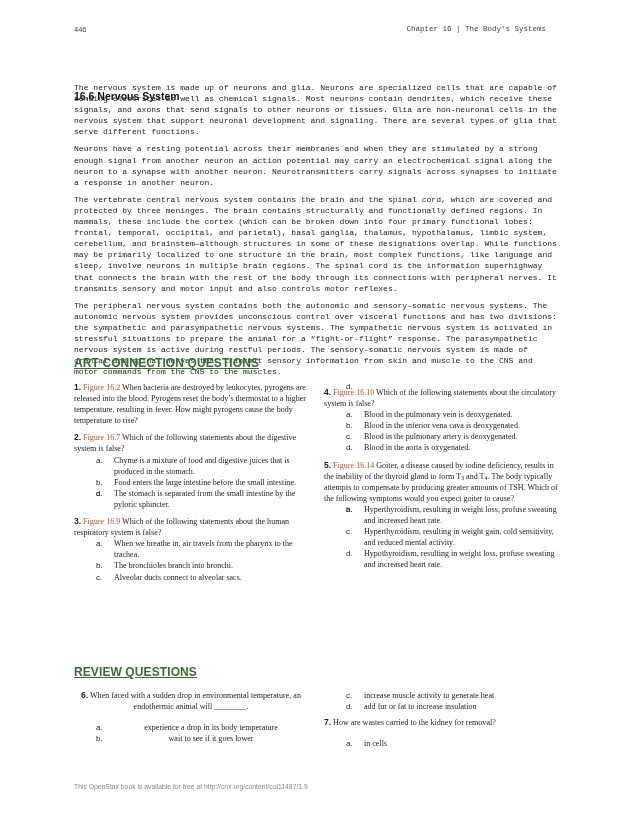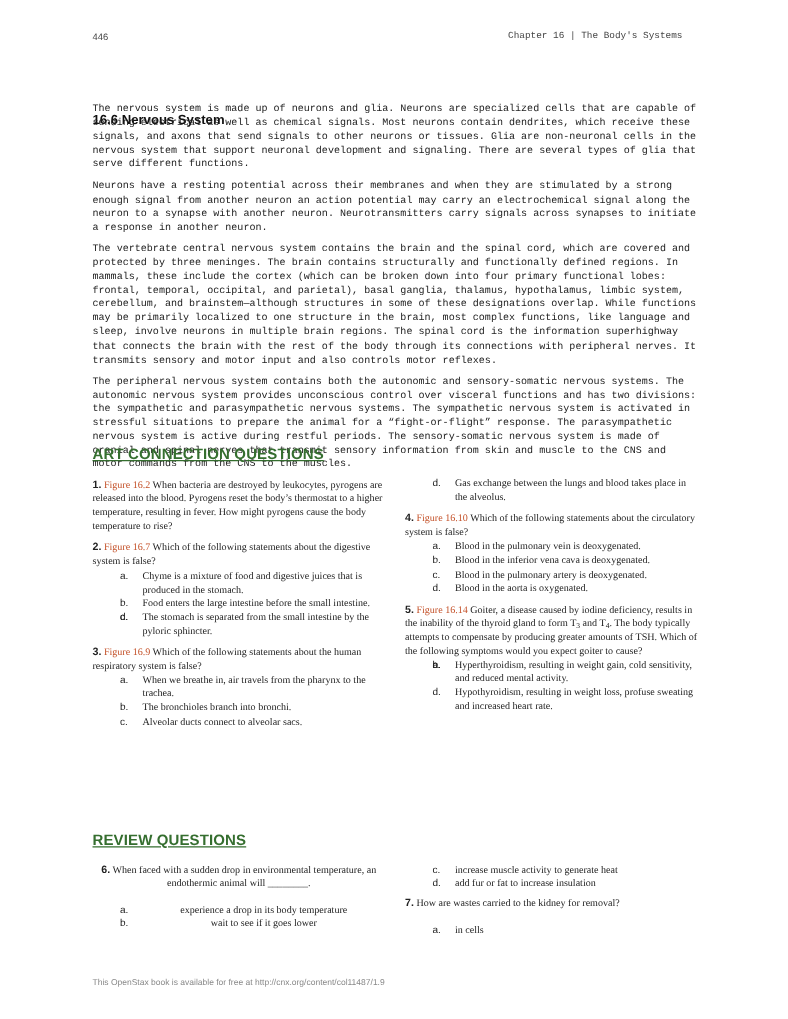--- a/index.html
+++ b/index.html
@@ -63,38 +63,38 @@
     <ul class="opts">
       <li class="opt"><span class="lt">a.</span><span>When we breathe in, air travels from the pharynx to the trachea.</span></li>
       <li class="opt"><span class="lt">b.</span><span>The bronchioles branch into bronchi.</span></li>
       <li class="opt"><span class="lt">c.</span><span>Alveolar ducts connect to alveolar sacs.</span></li>
     </ul>
   </div>
 </div>
 
 <div class="col serif" style="top:381px; left:324px;">
   <ul class="opts" style="margin-bottom:6px;">
-    <li class="opt"><span class="lt">d.</span><span>Gas exchange between the lungs and blood takes place in the alveolus.</span></li>
+    <li class="opt"><span class="lt">d.</span></li>
   </ul>
   <div class="q">
     <span class="num">4.</span>
     <span class="fig">Figure 16.10</span><span> Which of the following statements about the circulatory system is false?</span>
     <ul class="opts">
       <li class="opt"><span class="lt">a.</span><span>Blood in the pulmonary vein is deoxygenated.</span></li>
       <li class="opt"><span class="lt">b.</span><span>Blood in the inferior vena cava is deoxygenated.</span></li>
       <li class="opt"><span class="lt">c.</span><span>Blood in the pulmonary artery is deoxygenated.</span></li>
       <li class="opt"><span class="lt">d.</span><span>Blood in the aorta is oxygenated.</span></li>
     </ul>
   </div>
   <div class="q">
     <span class="num">5.</span>
     <span class="fig">Figure 16.14</span><span> Goiter, a disease caused by iodine deficiency, results in the inability of the thyroid gland to form T</span><sub>3</sub><span> and T</span><sub>4</sub><span>. The body typically attempts to compensate by producing greater amounts of TSH. Which of the following symptoms would you expect goiter to cause?</span>
     <ul class="opts">
       <li class="opt"><span class="lt">a.</span></li>
-      <li class="opt"><span class="lt">b.</span></li>
+      <li class="opt"><span class="lt">b.</span><span>Hyperthyroidism, resulting in weight loss, profuse sweating and increased heart rate.</span></li>
       <li class="opt"><span class="lt">c.</span><span>Hyperthyroidism, resulting in weight gain, cold sensitivity, and reduced mental activity.</span></li>
       <li class="opt"><span class="lt">d.</span><span>Hypothyroidism, resulting in weight loss, profuse sweating and increased heart rate.</span></li>
     </ul>
   </div>
 </div>
 
 <div class="h2 sans" style="top:665px;">REVIEW QUESTIONS</div>
 
 <div class="col serif" style="top:690px; left:74px;text-align:center;">
   <div class="q">

